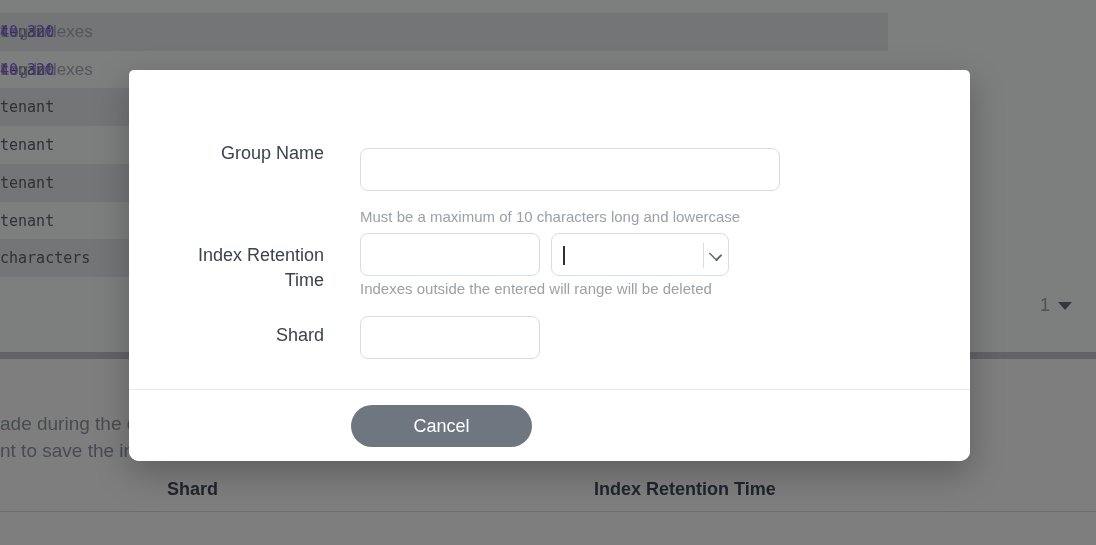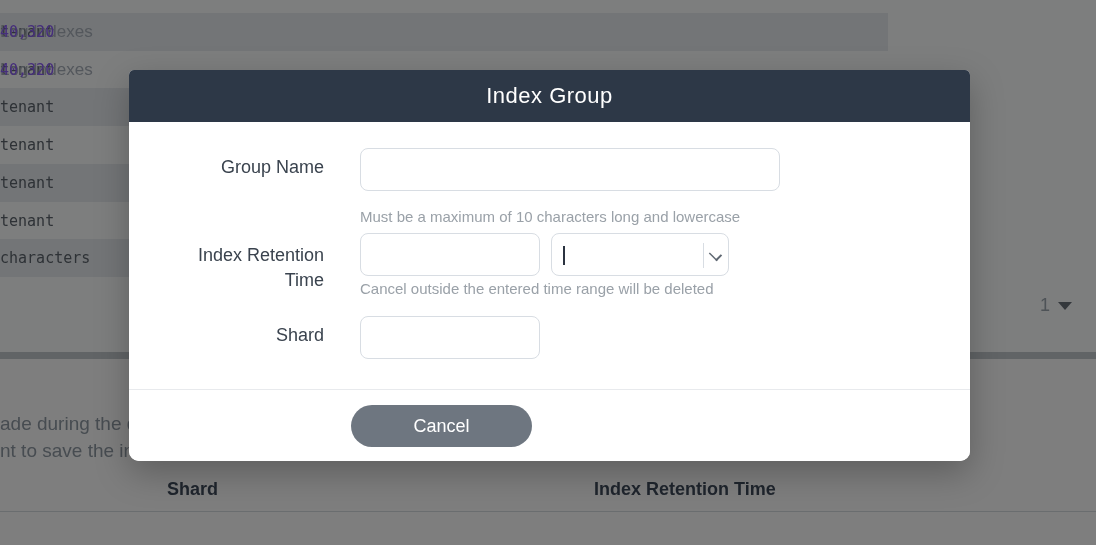--- a/index.html
+++ b/index.html
@@ -38,21 +38,21 @@
 
   
   .modal { position:absolute; left:129px; top:70px; width:841px; height:391px; background:#fff;
            border-radius:5px 5px 10px 10px; box-shadow:0 12px 34px rgba(0,0,0,0.25); }
   .modal-header { position:absolute; left:0; top:0; width:841px; height:52px; background:#2d3847;
                   border-radius:5px 5px 0 0; display:flex; align-items:center; justify-content:center; }
   .modal-title { color:#fff; font-size:22px; font-weight:500; letter-spacing:0.5px; }
 
   .field-label { position:absolute; left:45px; width:150px; text-align:right; font-size:18px; font-weight:500;
                  color:#3a434e; line-height:25px; }
-  .lbl-group { top:85px; }
+  .lbl-group { top:71px; }
   .lbl-retention { top:173px; }
   .lbl-shard { top:253px; }
 
   .txt-input { position:absolute; height:43px; border:1px solid #d8dde3; border-radius:8px; background:#fff;
                font-size:16px; color:#3a434e; padding:0 12px; outline:none; font-family:"Liberation Sans", sans-serif; }
   .inp-group { left:231px; top:78px; width:420px; }
   .inp-retention { left:231px; top:163px; width:180px; }
   .inp-shard { left:231px; top:246px; width:180px; }
 
   .helper { position:absolute; left:231px; font-size:15px; color:#9aa1a8; white-space:nowrap; }
@@ -122,36 +122,33 @@
       <div class="bt-header bt-h1">Shard</div>
       <div class="bt-header bt-h2">Index Retention Time</div>
       <div class="bt-divider"></div>
     </div>
   </div>
 
   <div class="backdrop"></div>
 
   <div class="modal">
 
-    <div class="modal-header">
-      <span class="modal-title">Index Group</span>
-    </div>
 
     <div class="field-label lbl-group">Group Name</div>
     <input class="txt-input inp-group" type="text" value="" style="">
     <div class="helper help-1">Must be a maximum of 10 characters long and lowercase</div>
 
     <div class="field-label lbl-retention">Index Retention Time</div>
     <input class="txt-input inp-retention" type="text" value="" style="">
     <div class="combo">
       <div class="combo-caret"></div>
       <div class="combo-divider"></div>
       <div class="combo-chevron"></div>
     </div>
-    <div class="helper help-2">Cancel outside the entered time range will be deleted</div>
+    <div class="helper help-2">Indexes outside the entered will range will be deleted</div>
 
     <div class="field-label lbl-shard">Shard</div>
     <input class="txt-input inp-shard" type="text" value="" style="">
 
     <div class="modal-footer">
       <button class="btn btn-cancel">Cancel</button>
     </div>
   </div>
 
 </div>

